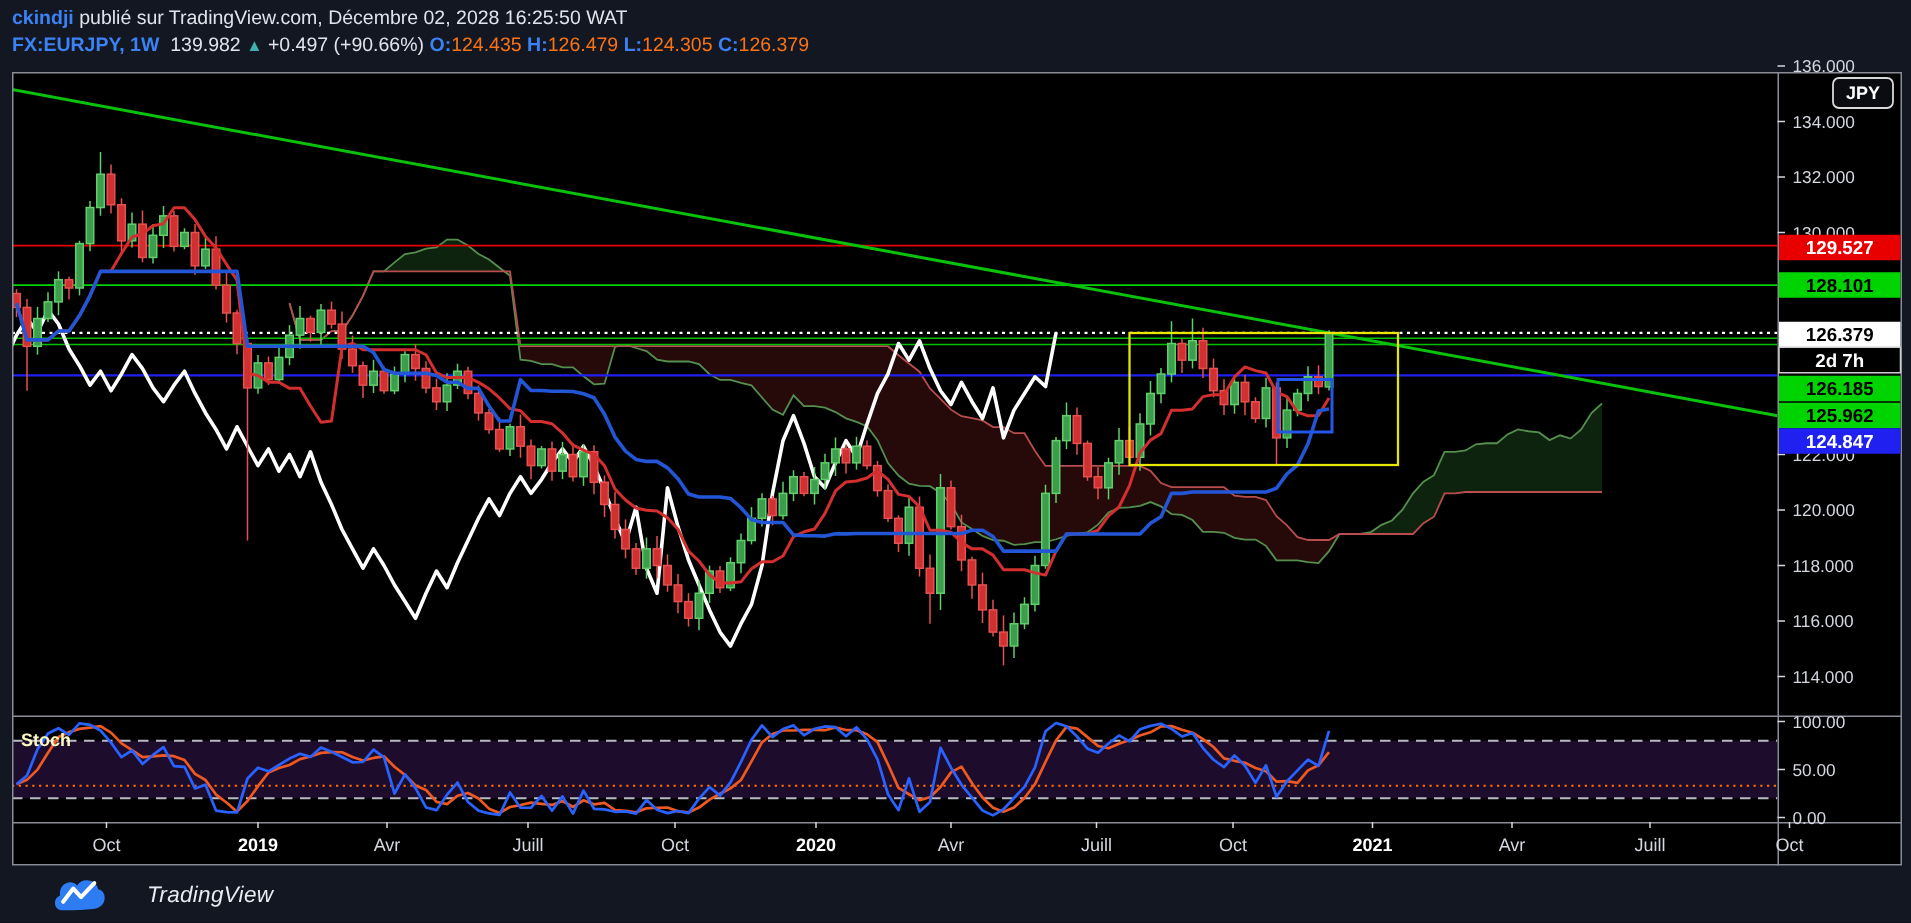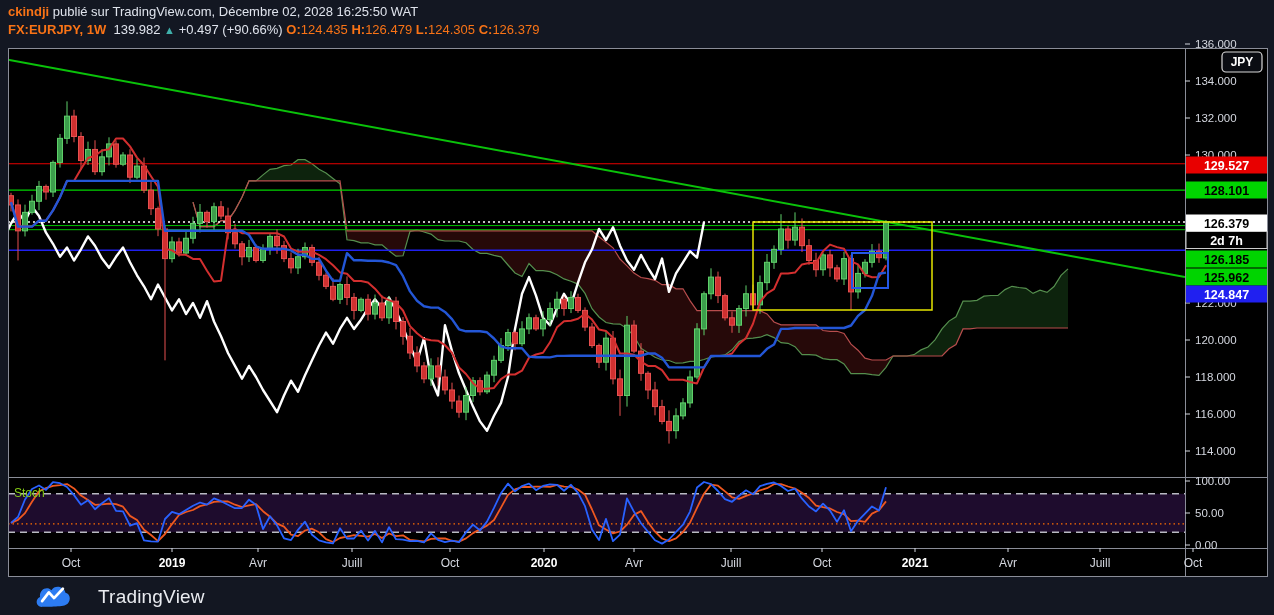--- a/index.html
+++ b/index.html
@@ -1,28 +1,28 @@
 <!DOCTYPE html>
 <html><head>
 <meta charset="utf-8">
 <style>
   html,body{margin:0;padding:0;background:#131722;width:1274px;height:615px;overflow:hidden;
     font-family:"Liberation Sans","DejaVu Sans",sans-serif;-webkit-font-smoothing:antialiased;}
   #stage{position:relative;width:1274px;height:615px;background:#131722;}
   svg text{user-select:none;}
   .hdr{position:absolute;left:8px;top:3px;color:#dfe3ec;font-size:13px;line-height:18px;white-space:nowrap;}
-  .hdr .b{font-weight:bold;color:#f97316;}
+  .hdr .b{font-weight:bold;color:#3b82f6;}
   .hdr .teal{color:#f97316;}
   .hdr .arrow{color:#3fb0ab;font-size:11px;}
   .pane-title{position:absolute;left:17px;top:51px;color:#f2f3f5;font-size:13px;font-weight:bold;
     line-height:16px;z-index:5;pointer-events:none;}
   .pane-sub{font-weight:normal;font-size:12px;color:#e6e8ec;}
-  .stoch-title{position:absolute;left:14px;top:486px;color:#84cc16;font-size:12px;z-index:5;pointer-events:none;}
+  .stoch-title{position:absolute;left:14px;top:486px;color:#fef9c3;font-size:12px;z-index:5;pointer-events:none;font-weight:bold;}
   .footer{position:absolute;left:0;top:578px;width:1274px;height:37px;background:#131722;display:flex;align-items:center;}
-  .footer .brand{color:#e9ebf0;font-size:19px;margin-left:14px;letter-spacing:0.2px;}
+  .footer .brand{color:#e9ebf0;font-size:15px;margin-left:14px;letter-spacing:0.2px;font-style:italic;}
   .logo-ic{margin-left:22px;width:62px;height:27px;flex:0 0 auto;}
 </style>
 </head>
 <body>
 
 <div id="stage">
 
   <svg id="chart" width="1274" height="615" viewBox="0 0 1274 615" style="position:absolute;left:0;top:0">
       <rect x="8" y="48" width="1260" height="529" fill="#000000"></rect>
       <defs>

